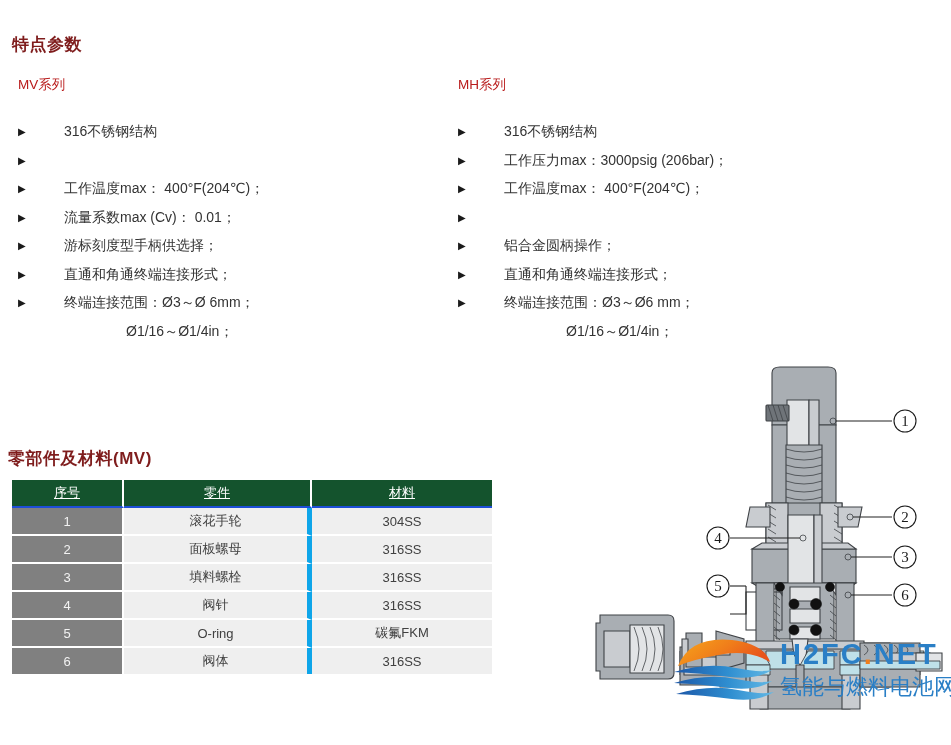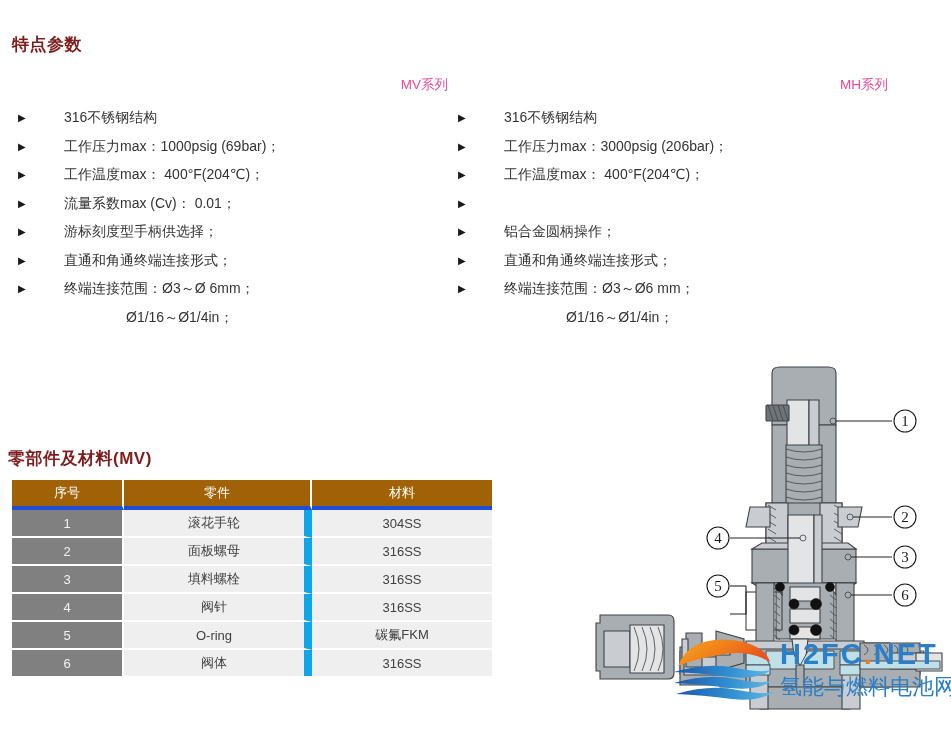--- a/index.html
+++ b/index.html
@@ -32,24 +32,23 @@
   .feature-col {
     position: absolute;
     top: 76px;
     width: 430px;
   }
   #features-col-mv { left: 18px; }
   #features-col-mh { left: 458px; }
 
   .feature-col-title {
     font-size: 13.5px;
-    color: #ec4899;
-    margin-bottom: 14px;
+    color: #b91c1c;
+    margin-bottom: 28px;
     white-space: nowrap;
-    text-align: right;
   }
   .feature-item {
     display: flex;
     align-items: flex-start;
     margin-bottom: 10.5px;
     font-size: 14px;
     color: #333333;
     line-height: 18px;
     white-space: nowrap;
   }
@@ -84,39 +83,40 @@
   }
   #parts-table th, #parts-table td {
     height: 26px;
     text-align: center;
     vertical-align: middle;
     font-size: 13px;
     font-weight: normal;
     padding: 0;
   }
   #parts-table th {
-    background: #a16207;
+    background: #14532d;
     color: #ffffff;
     border-right: 2px solid #ffffff;
-    border-bottom: 4px solid #1d4ed8;
+    border-bottom: 2px solid #1d4ed8;
+    text-decoration: underline;
   }
   #parts-table th:last-child { border-right: none; }
   #parts-table td.col-no {
     background: #808080;
     color: #f2f2f2;
     border-right: 2px solid #ffffff;
     border-bottom: 2px solid #ffffff;
   }
   #parts-table td.col-part,
   #parts-table td.col-mat {
     background: #efefef;
     color: #404040;
     border-bottom: 2px solid #ffffff;
   }
-  #parts-table td.col-part { border-right: 8px solid #0ea5e9; }
+  #parts-table td.col-part { border-right: 5px solid #0ea5e9; }
   #parts-table tbody tr:last-child td { border-bottom: none; }
   .c1 { width: 112px; }
   .c2 { width: 188px; }
   .c3 { width: 180px; }
 
   
   #valve-diagram {
     position: absolute;
     left: 560px;
     top: 365px;
@@ -142,21 +142,20 @@
 
 <div class="feature-col" id="features-col-mv">
   <div class="feature-col-title">MV系列</div>
 
   <div class="feature-item">
     <span class="feature-bullet">▶</span>
     <span class="feature-text">316不锈钢结构</span>
   </div>
   <div class="feature-item">
     <span class="feature-bullet">▶</span>
-    <span class="feature-text">工作压力max：1000psig (69bar)；</span>
   </div>
   <div class="feature-item">
     <span class="feature-bullet">▶</span>
     <span class="feature-text">工作温度max： 400°F(204℃)；</span>
   </div>
   <div class="feature-item">
     <span class="feature-bullet">▶</span>
     <span class="feature-text">流量系数max (Cv)： 0.01；</span>
   </div>
   <div class="feature-item">

